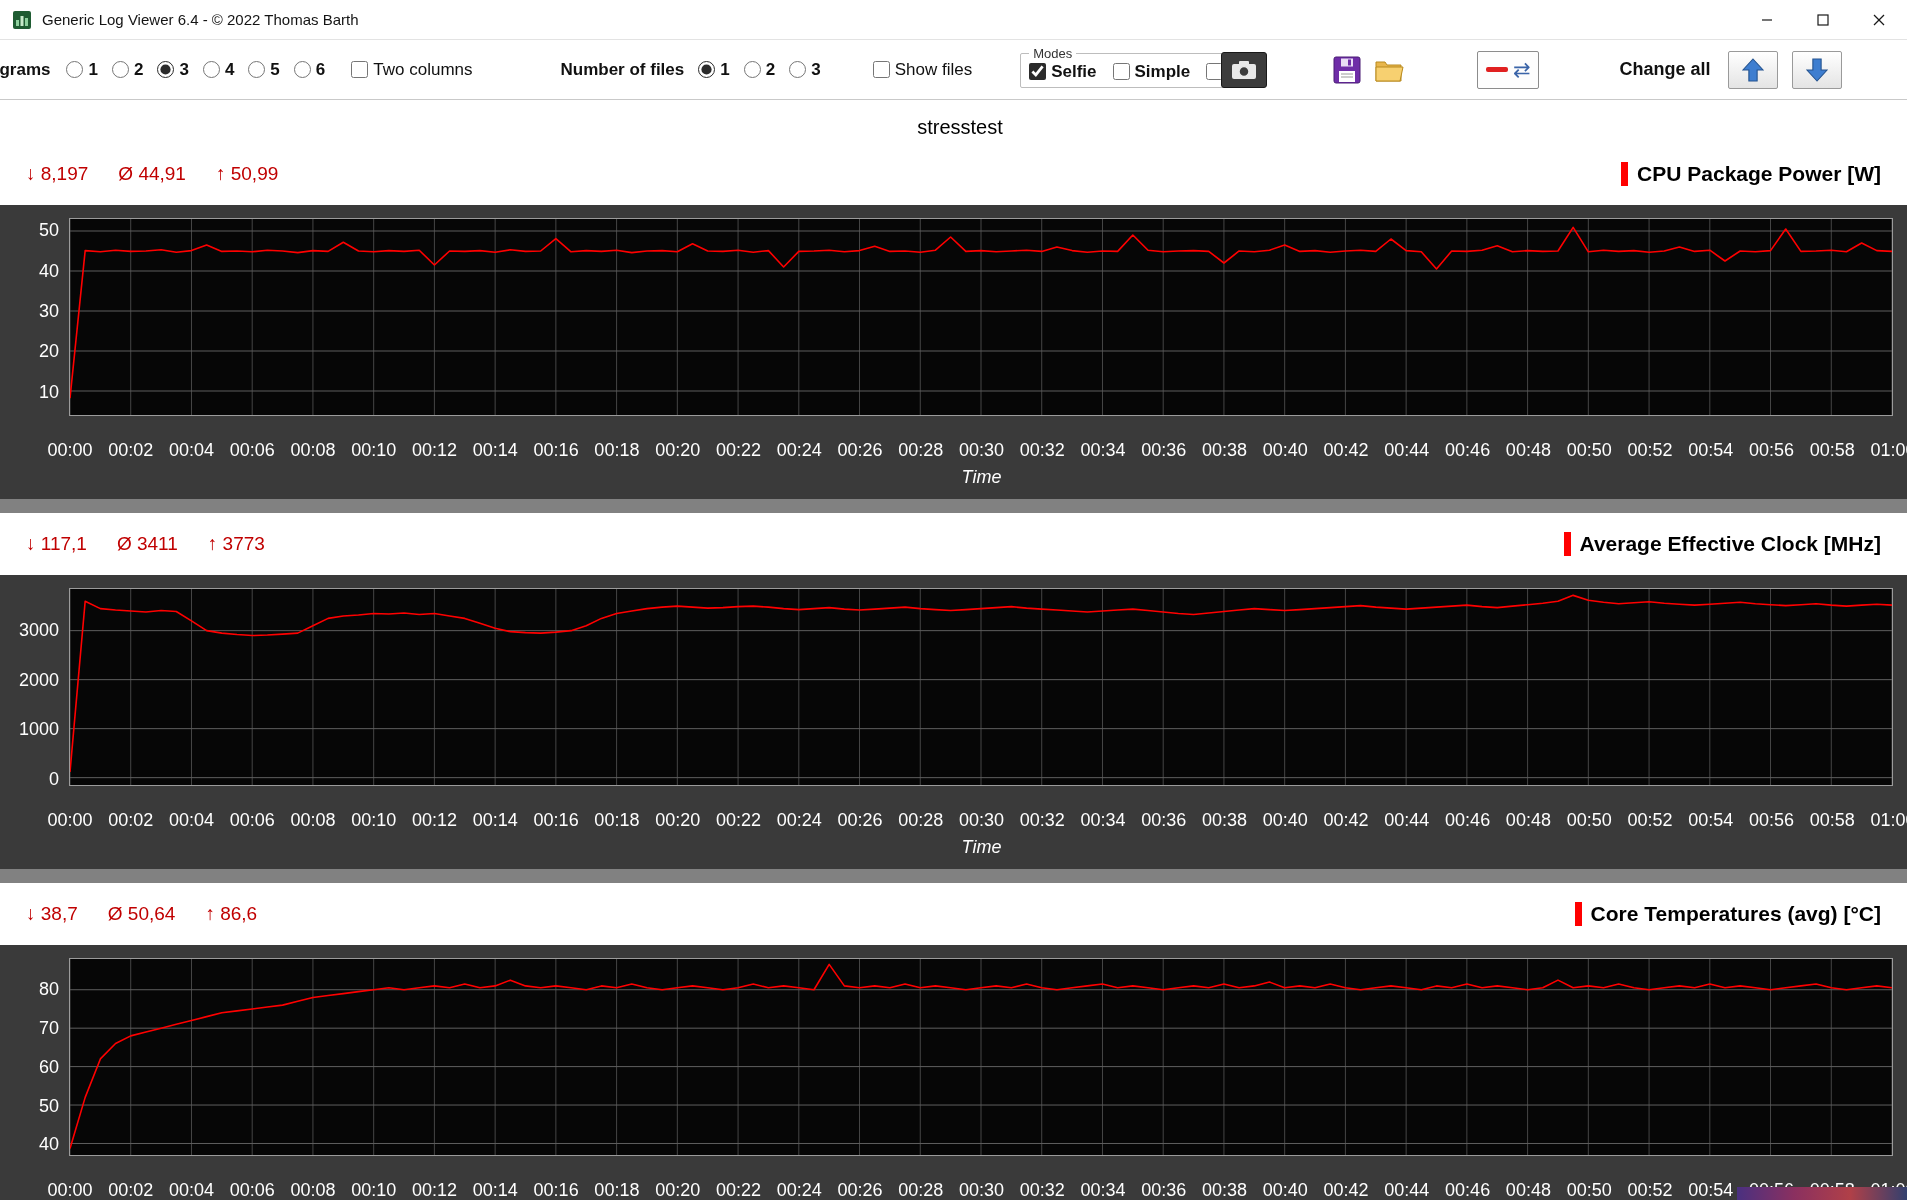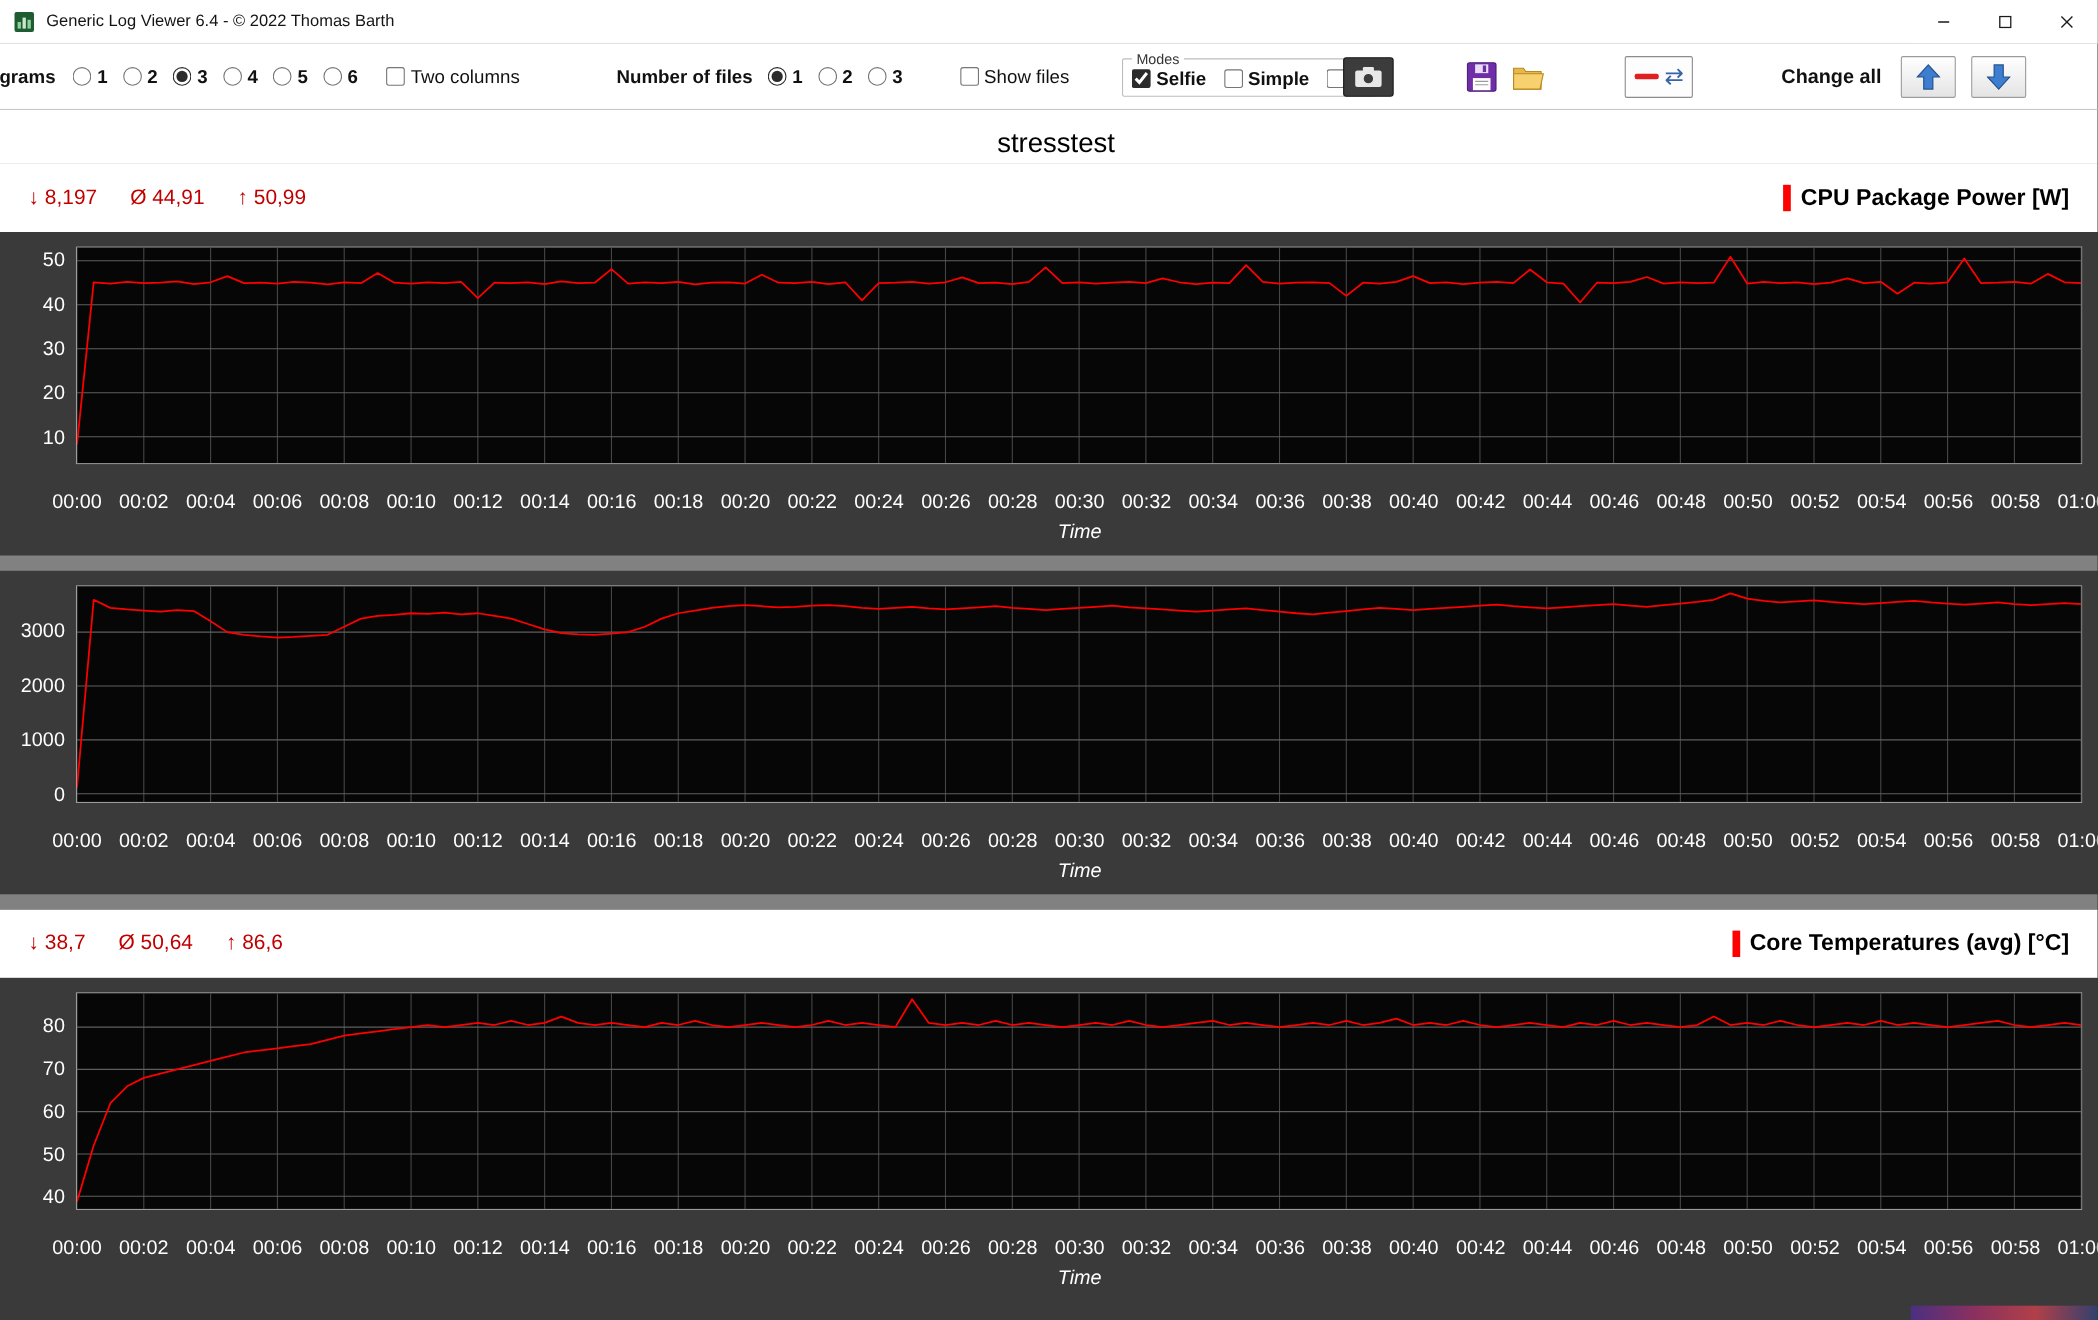--- a/index.html
+++ b/index.html
@@ -26,21 +26,21 @@
   fieldset.modes .modes-row{display:flex;align-items:center;gap:16px;}
   .cam-btn{width:46px;height:36px;background:#3c3c3c;border:1px solid #191919;border-radius:3px;display:flex;align-items:center;justify-content:center;margin-left:-30px;position:relative;z-index:2;}
   .icon-btn{width:36px;height:36px;background:transparent;border:none;display:flex;align-items:center;justify-content:center;padding:0;}
   .line-btn{width:62px;height:38px;background:#fdfdfd;border:1px solid #8c8c8c;border-radius:2px;display:flex;align-items:center;justify-content:center;gap:5px;margin-left:70px;}
   .red-dash{width:22px;height:5px;background:#e02020;border-radius:2px;}
   .swap-glyph{font-size:21px;color:#3a64a8;line-height:1;}
   .changeall{font-size:18px;font-weight:bold;color:#111;margin-left:80px;}
   .arrow-btn{width:50px;height:38px;border:1px solid #9a9a9a;border-radius:2px;background:linear-gradient(#ffffff,#e4e4e4);display:flex;align-items:center;justify-content:center;margin-left:18px;}
   
   .pagetitle-band{background:#ffffff;text-align:center;padding:16px 0 4px 0;}
-  .pagetitle{font-size:25px;color:#000;margin-left:13px;}
+  .pagetitle{font-size:20px;color:#000;margin-left:13px;}
   
   .chart-section{display:flex;flex-direction:column;}
   .chart-section.grow{flex:1;}
   .chart-header{background:#ffffff;height:62px;display:flex;align-items:center;padding:0 26px;}
   .stats{display:flex;gap:30px;font-size:19px;color:#c00000;}
   .ch-spacer{flex:1;}
   .legend{display:flex;align-items:center;gap:9px;}
   .legend-bar{width:7px;height:24px;background:#e20000;}
   .chart-title{font-size:21px;font-weight:bold;color:#000;}
   .chart-panel{background:#3a3a3a;padding:13px 14px 2px 14px;flex:1;}
@@ -314,20 +314,32 @@
           <span style="left: 100%;">01:00</span>
         </div>
     </div>
     <div class="time-label">Time</div>
   </div>
 </div>
 
 <div class="section-sep"></div>
 
 <div class="chart-section">
+  <div class="chart-header">
+    <div class="stats">
+      <span>↓ 117,1</span>
+      <span>Ø 3411</span>
+      <span>↑ 3773</span>
+    </div>
+    <div class="ch-spacer"></div>
+    <div class="legend">
+      <span class="legend-bar" style="background: rgb(255, 0, 0);"></span>
+      <span class="chart-title">Average Effective Clock [MHz]</span>
+    </div>
+  </div>
   <div class="chart-panel">
     <div class="chart-body">
       <div class="y-axis">
           <span style="top: 96.25%;">0</span>
           <span style="top: 71.25%; margin-left: 33px;">1000</span>
           <span style="top: 46.25%;">2000</span>
           <span style="top: 21.25%;">3000</span>
         </div>
       <div class="plot">
         <svg viewBox="0 0 1000 200" preserveAspectRatio="none">

